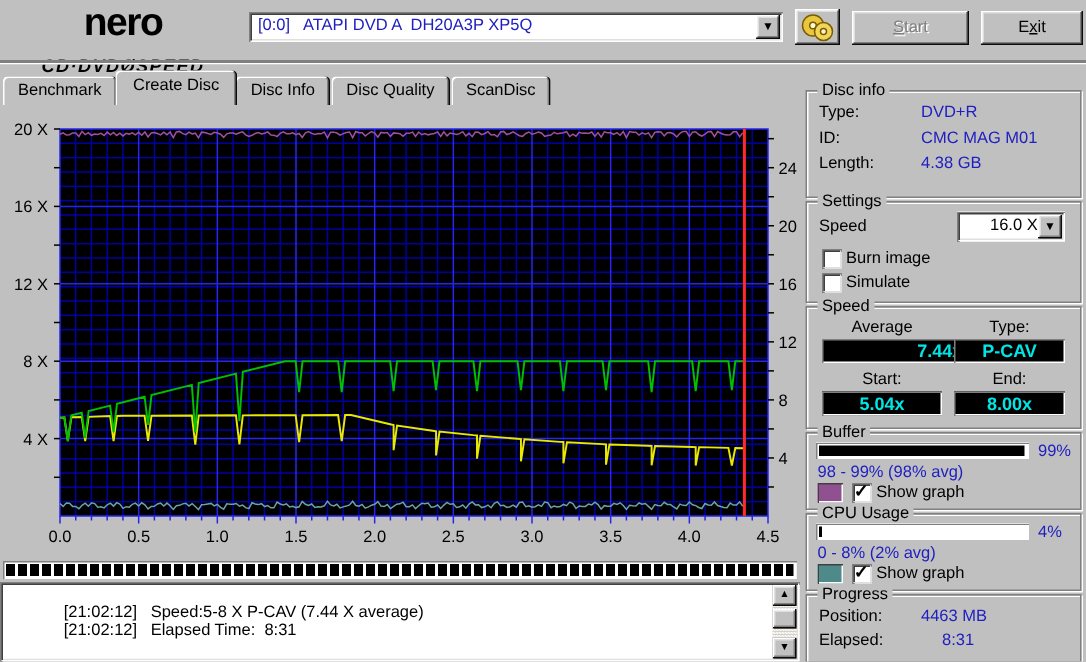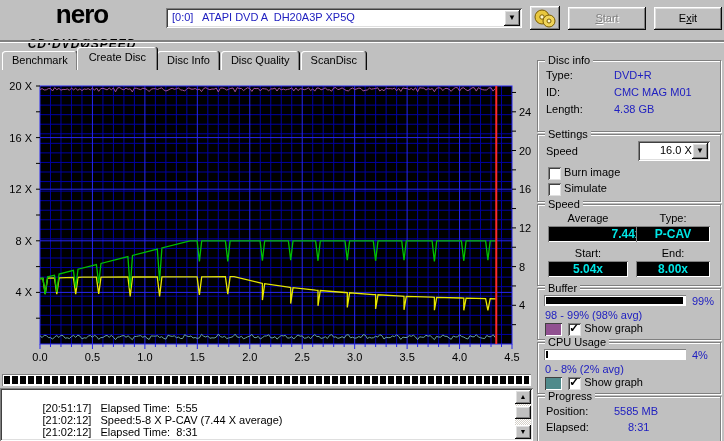--- a/index.html
+++ b/index.html
@@ -279,23 +279,20 @@
       <text x="512" y="289" text-anchor="middle" font-size="11" fill="#000">4.5</text>
     </svg>
 
   <div class="strip">
     <div class="fill" id="strip-fill" style="width: calc(100% - 4px);"></div>
   </div>
 
   <div class="log sunken">
     <div class="inner">
       <div class="logline">
-        <span class="t">[20:51:17]</span><span>Elapsed Time:  5:55</span>
-      </div>
-      <div class="logline">
         <span class="t">[21:02:12]</span><span>Speed:5-8 X P-CAV (7.44 X average)</span>
       </div>
       <div class="logline">
         <span class="t">[21:02:12]</span><span>Elapsed Time:  8:31</span>
       </div>
     </div>
     <div class="scroll">
       <div class="sbtn up raised"><span>▲</span></div>
       <div class="sthumb raised"></div>
       <div class="sbtn down raised"><span>▼</span></div>
@@ -365,18 +362,18 @@
     <div class="row" style="left:7px;top:33px;">
       <span class="swatch" id="cpu-swatch" style="background: rgb(79, 138, 139);"></span>&nbsp;
       <span class="chk checked"><span class="mark">✓</span></span>
       <span>Show graph</span>
     </div>
   </div>
 
   <div class="gbox" style="top:396px;height:44px;">
     <span class="title">Progress</span>
     <span class="row lbl" style="left:8px;top:8px;">Position:</span>
-    <span class="row val" style="left:76px;top:8px;">5585 MB</span>
+    <span class="row val" style="left:76px;top:8px;">4463 MB</span>
     <span class="row lbl" style="left:8px;top:24px;">Elapsed:</span>
     <span class="row val" style="left:76px;top:24px;padding-left:14px;">8:31</span>
   </div>
 
 </div>
 
 </body></html>

